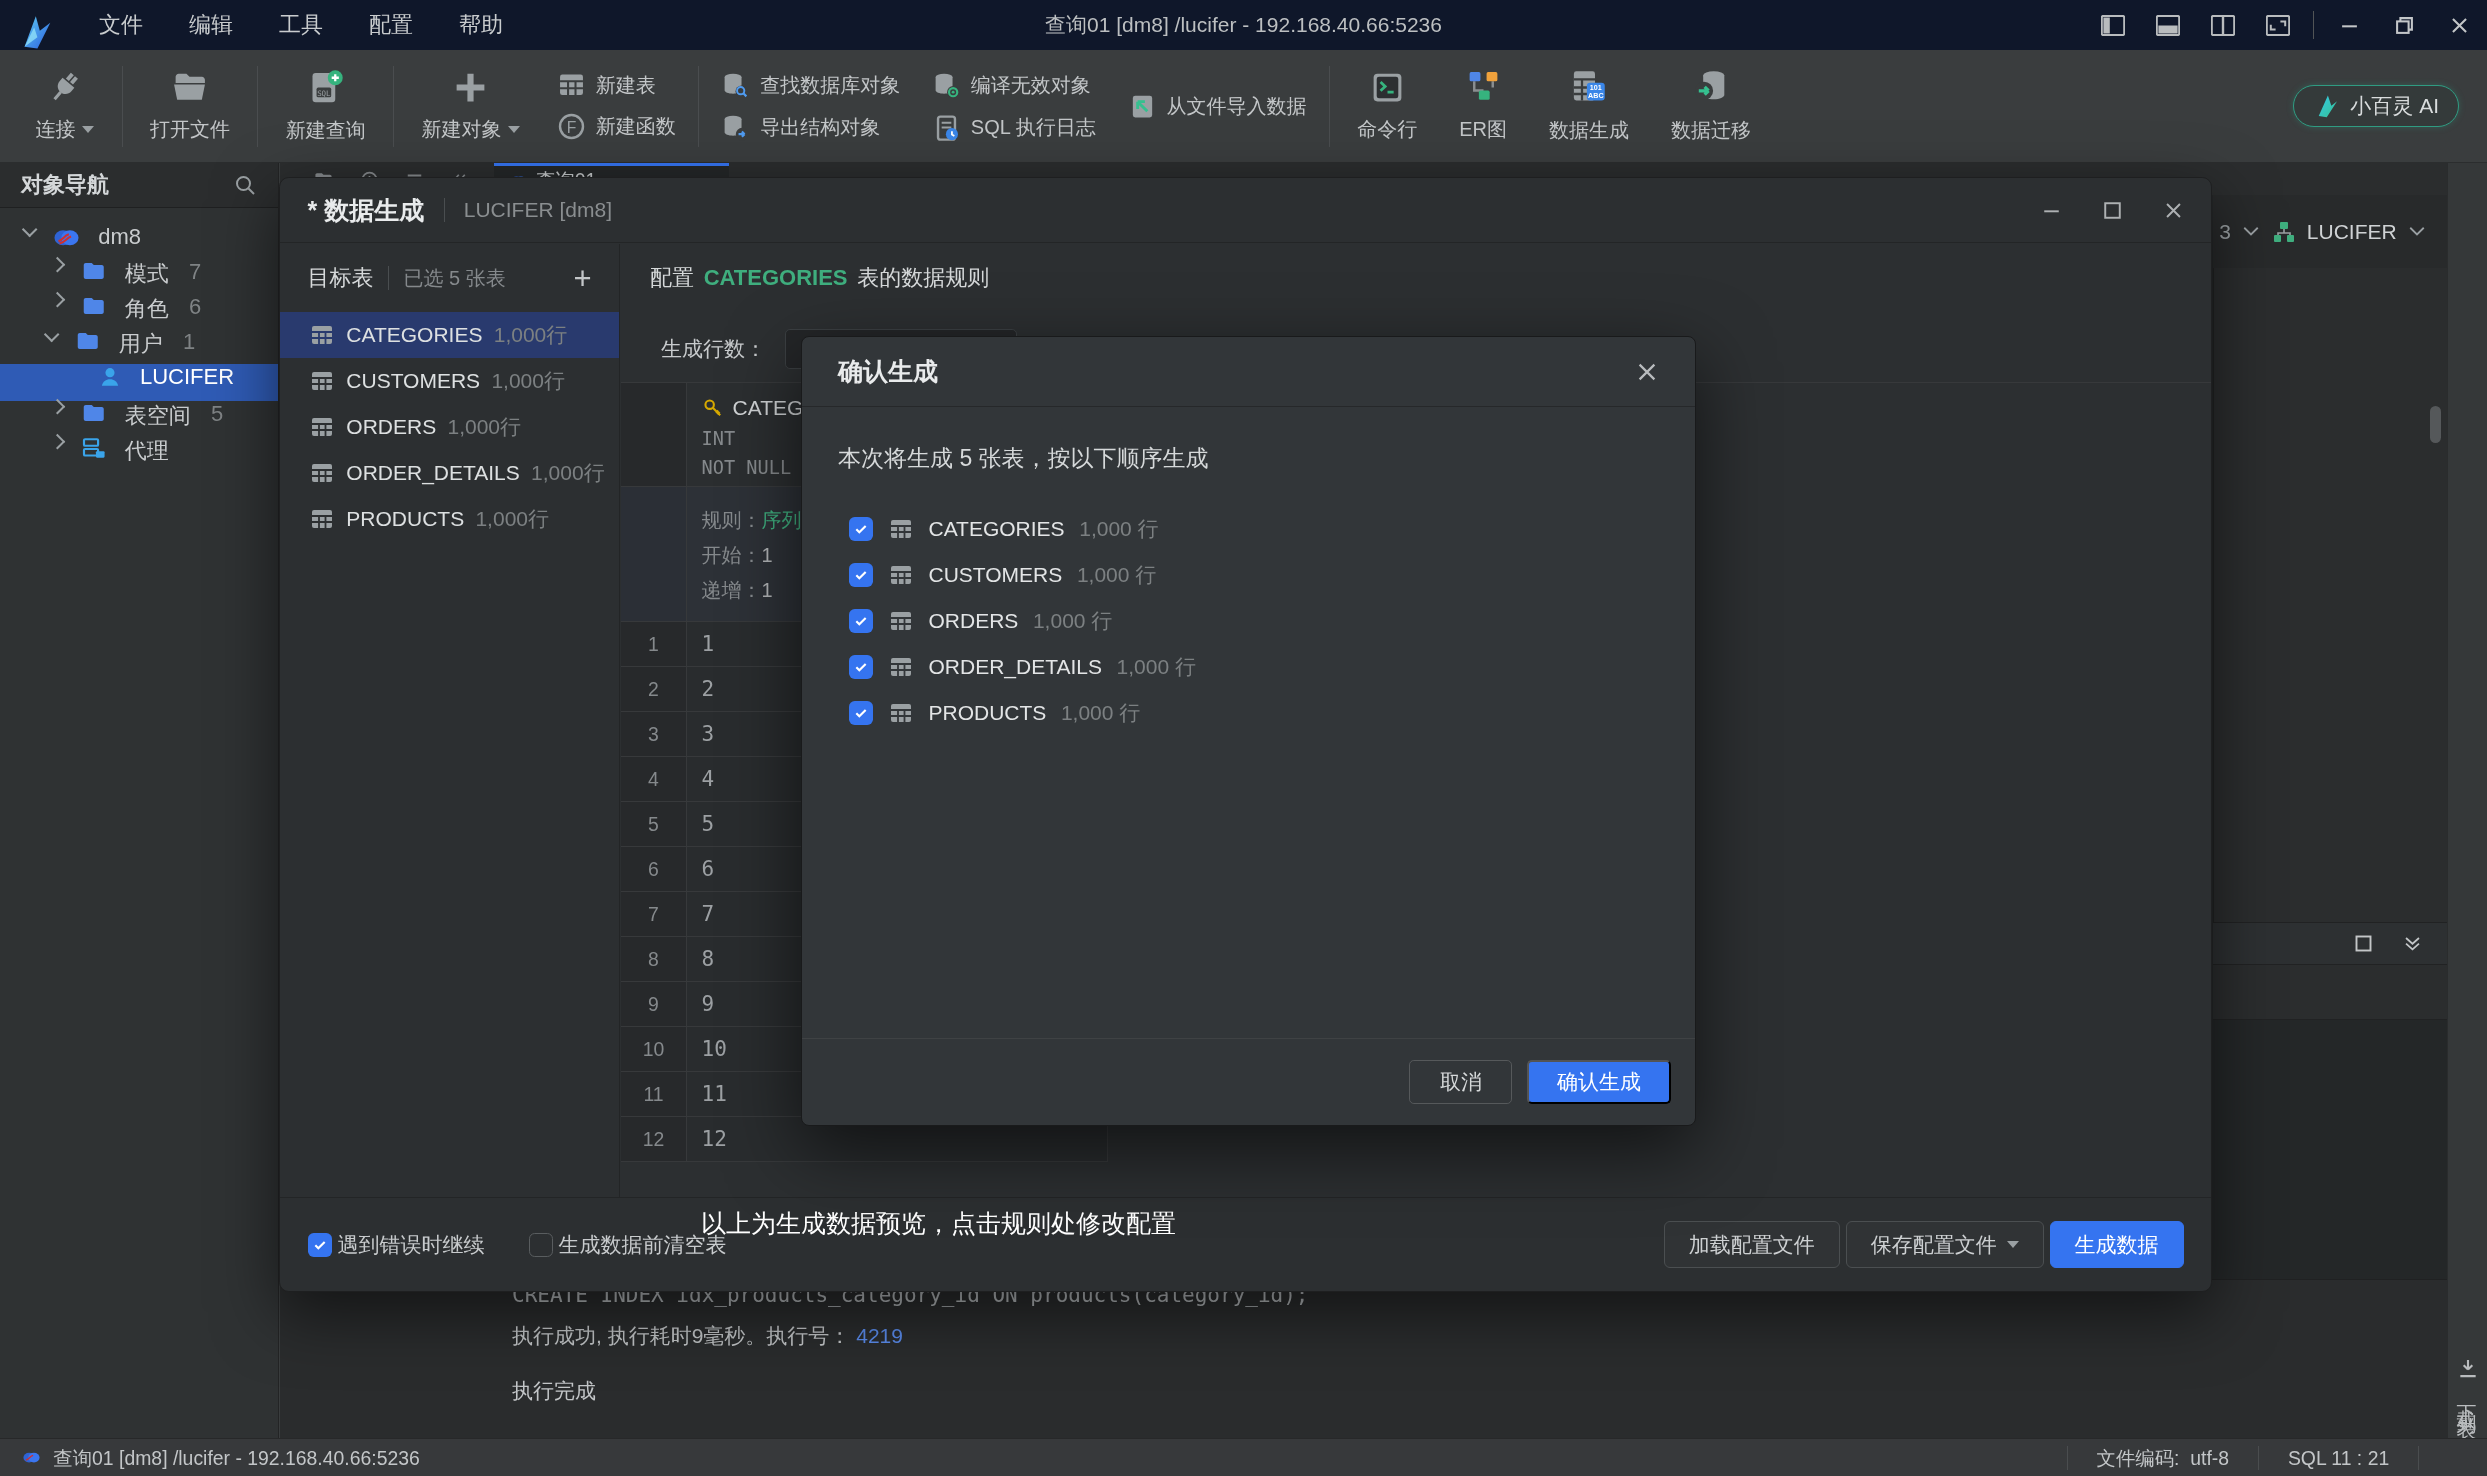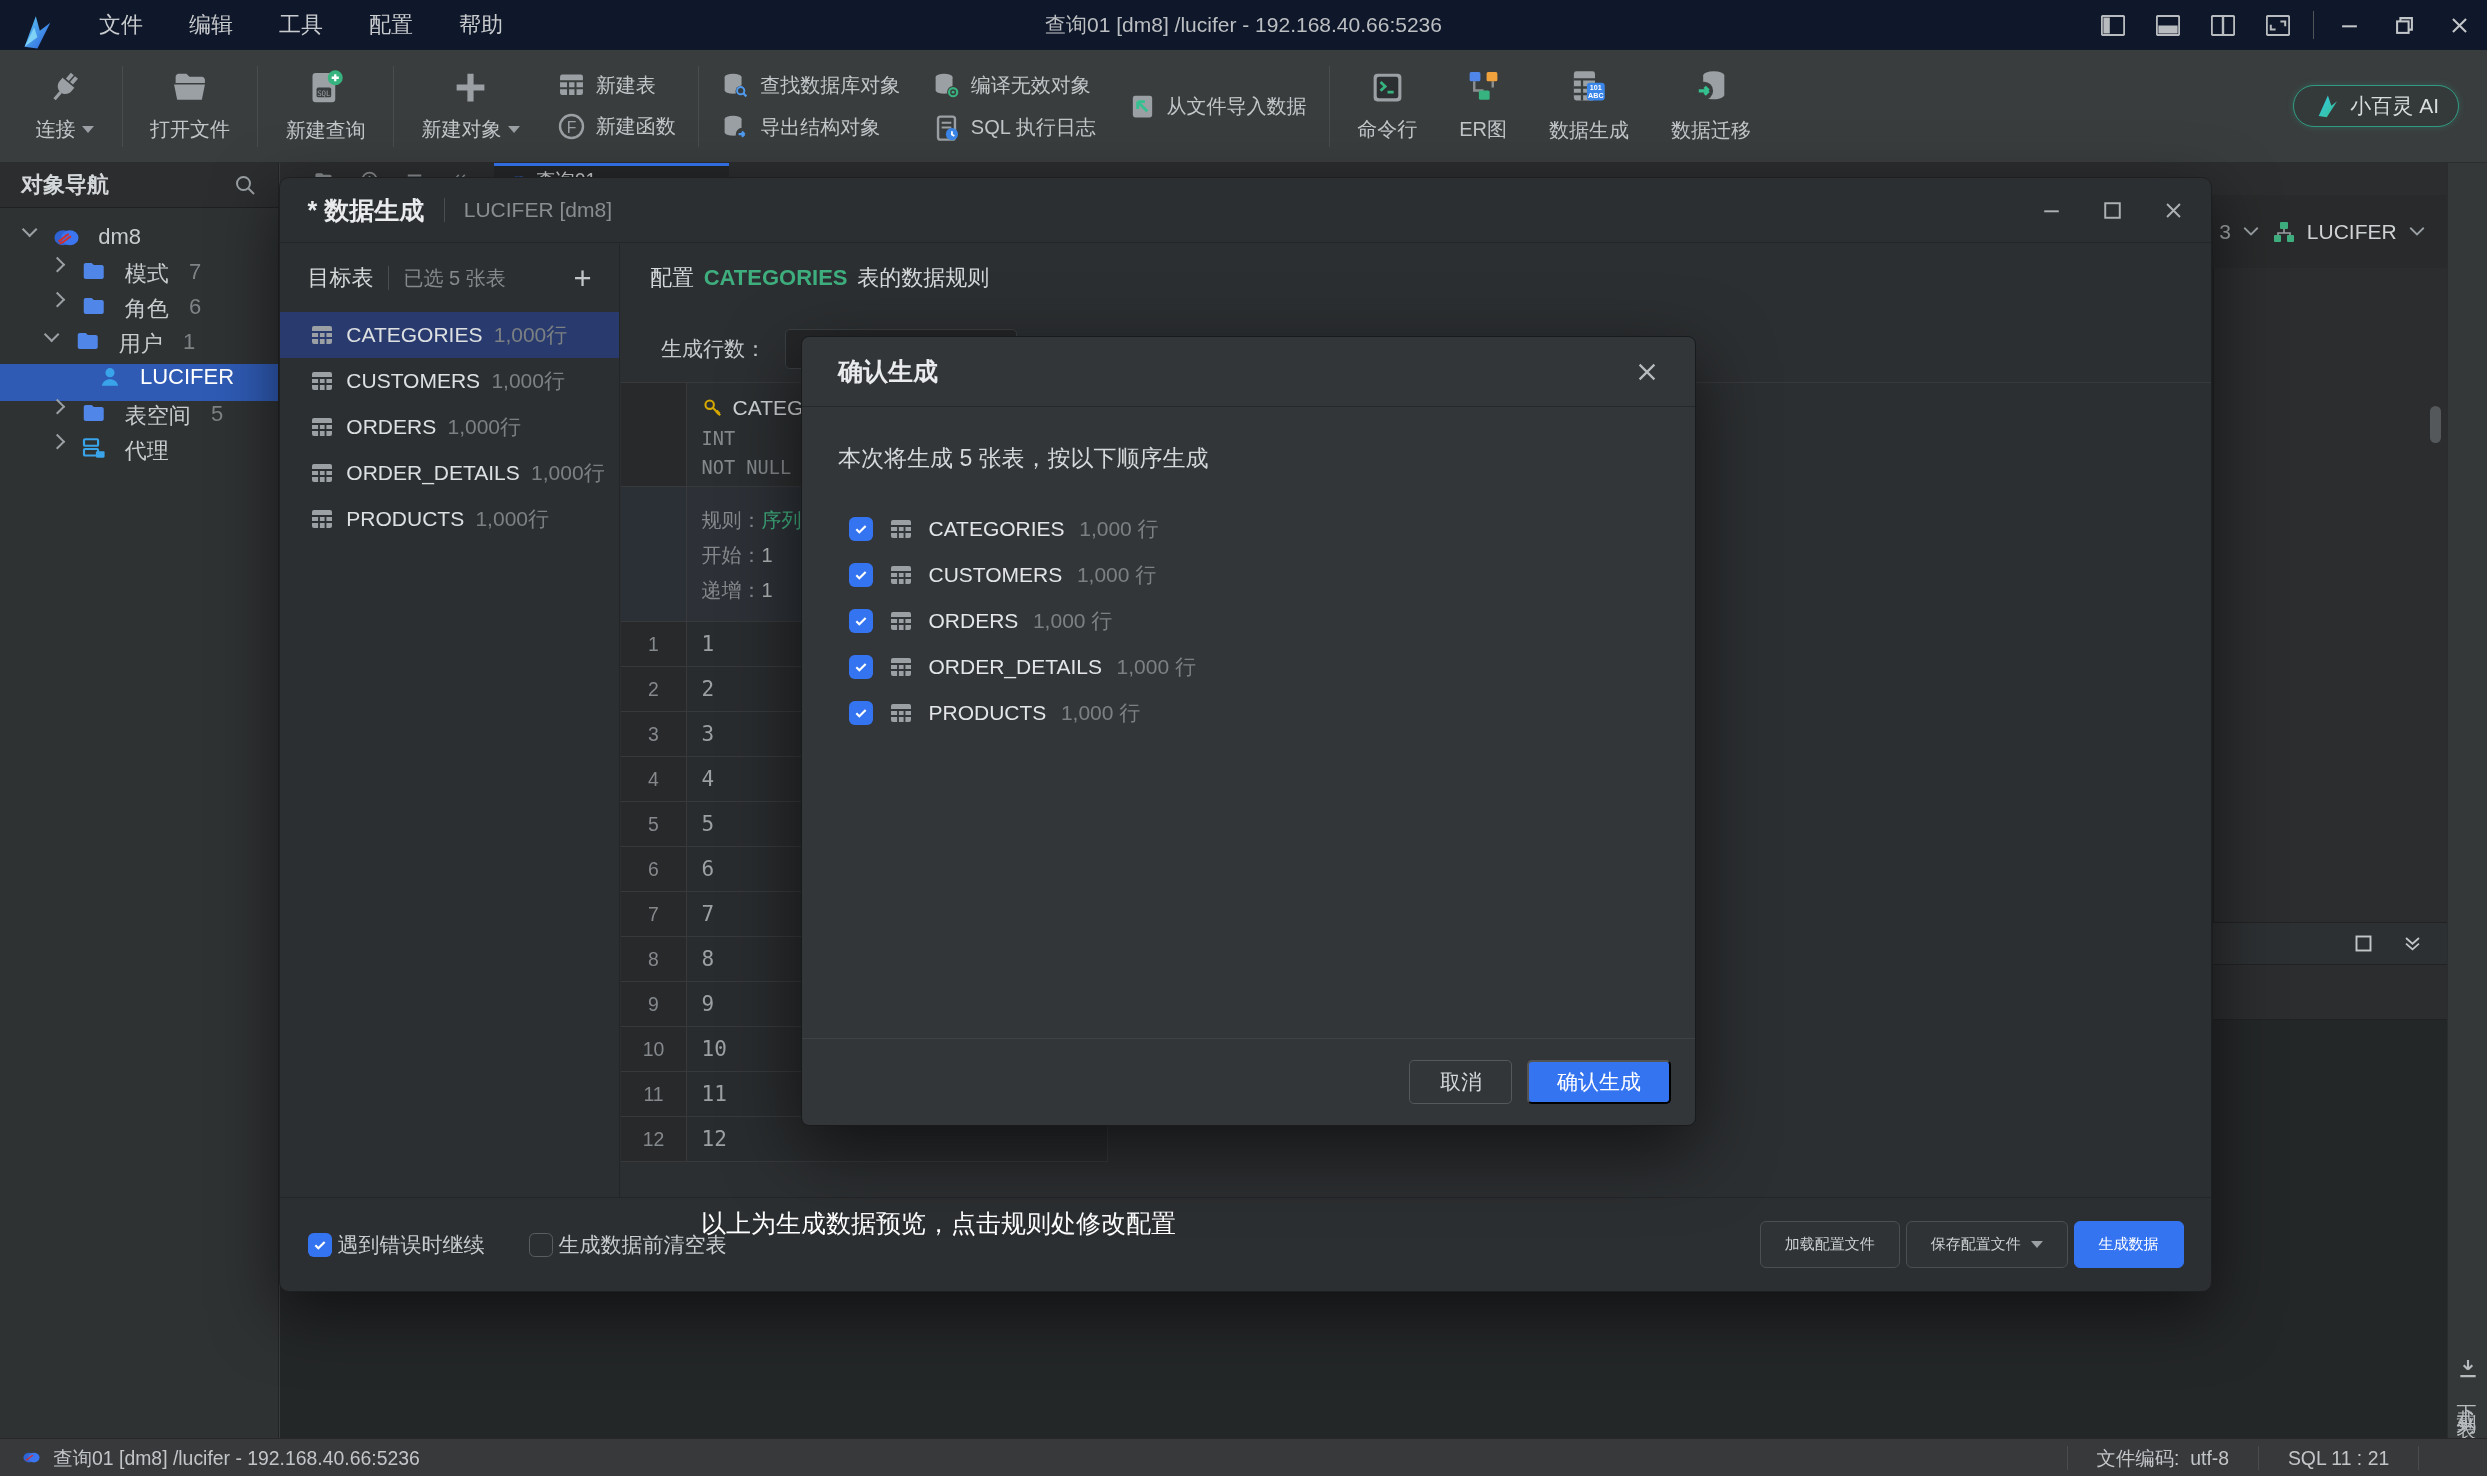--- a/index.html
+++ b/index.html
@@ -98,21 +98,21 @@
 .pg-rules .green{color:#3fae7e}
 .pg-rules .v{color:#b0b3b5}
 .pg-rn-tint{background:#2b2f36}
 .pg-data{height:45px;background:#292c2e;display:flex;align-items:center;padding-left:14.6px;font-family:"DejaVu Sans Mono",monospace;font-size:21px;color:#9ca0a3}
 .preview-note{position:absolute;top:963px;left:80px;font-size:25px;color:#ffffff;white-space:nowrap}
 .dlg-footer{position:absolute;left:0;right:0;bottom:0;height:94px;border-top:0.8px solid #232526;display:flex;align-items:center;padding:0 27.5px;gap:6px}
 .cb{width:24px;height:24px;border-radius:5.7px;background:#3574f0;display:flex;align-items:center;justify-content:center;flex:none}
 .cb.un{background:transparent;border:1.6px solid #595d5f}
 .cb-label{font-size:21px;color:#c8cbcd;white-space:nowrap}
 .gap40{width:32px}
-.btn{height:47px;padding:16px 24px;border:0.8px solid #4b4f51;border-radius:6px;background:rgba(255,255,255,.02);color:#cdd0d2;font-size:15px;display:flex;align-items:center;gap:9.7px;white-space:nowrap}
+.btn{height:47px;padding:16px 24px;border:0.8px solid #4b4f51;border-radius:6px;background:rgba(255,255,255,.02);color:#cdd0d2;font-size:21px;display:flex;align-items:center;gap:9.7px;white-space:nowrap}
 .btn.primary{background:#3574f0;border-color:#3574f0;color:#fff}
 .push{margin-left:auto}
 
 
 .modal{position:absolute;left:801px;top:336px;width:895px;height:790px;background:#323639;border:0.8px solid #191a1b;border-radius:8px;box-shadow:0 24px 73px rgba(0,0,0,.6);z-index:10}
 .mdl-header{height:70px;display:flex;align-items:center;padding:0 36px;border-bottom:0.8px solid #26282a}
 .mdl-title{font-size:25px;font-weight:bold;color:#e9ebec}
 .mdl-close{margin-left:auto;color:#b9bcbe}
 .mdl-body{padding:36px 36px 0}
 .mdl-msg{font-size:23px;color:#d6d9da;margin-bottom:32px}
@@ -485,20 +485,28 @@
             <rect x="4" y="4" width="16" height="16" fill="none" stroke="#c3c6c8" stroke-width="2.2"></rect>
           </svg>
         </span>
       <span>
           <svg width="23" height="19.4" viewBox="0 0 24 24">
             <path d="M4 5l8 7 8-7M4 12l8 7 8-7" stroke="#c3c6c8" stroke-width="2.2" fill="none"></path>
           </svg>
         </span>
     </div>
     <div class="sliver-row"></div>
+    <div class="output">
+      <div class="sql-line">CREATE INDEX idx_products_category_id ON products(category_id);</div>
+      <div class="result-line">
+        <span>执行成功, 执行耗时9毫秒。执行号：</span>
+        <span class="num">4219</span>
+      </div>
+      <div class="done-line">执行完成</div>
+    </div>
   </div>
 
   <div class="rightstrip">
     <div class="download-tab">
       <svg width="23" height="23" viewBox="0 0 24 24">
           <path d="M12 3v10m0 0l-4.5-4.5M12 13l4.5-4.5" stroke="#b9bcbe" stroke-width="2.2" fill="none"></path>
           <path d="M4 20h16" stroke="#b9bcbe" stroke-width="2.2"></path>
         </svg>
       <span class="vtext">下载列表</span>
     </div>

